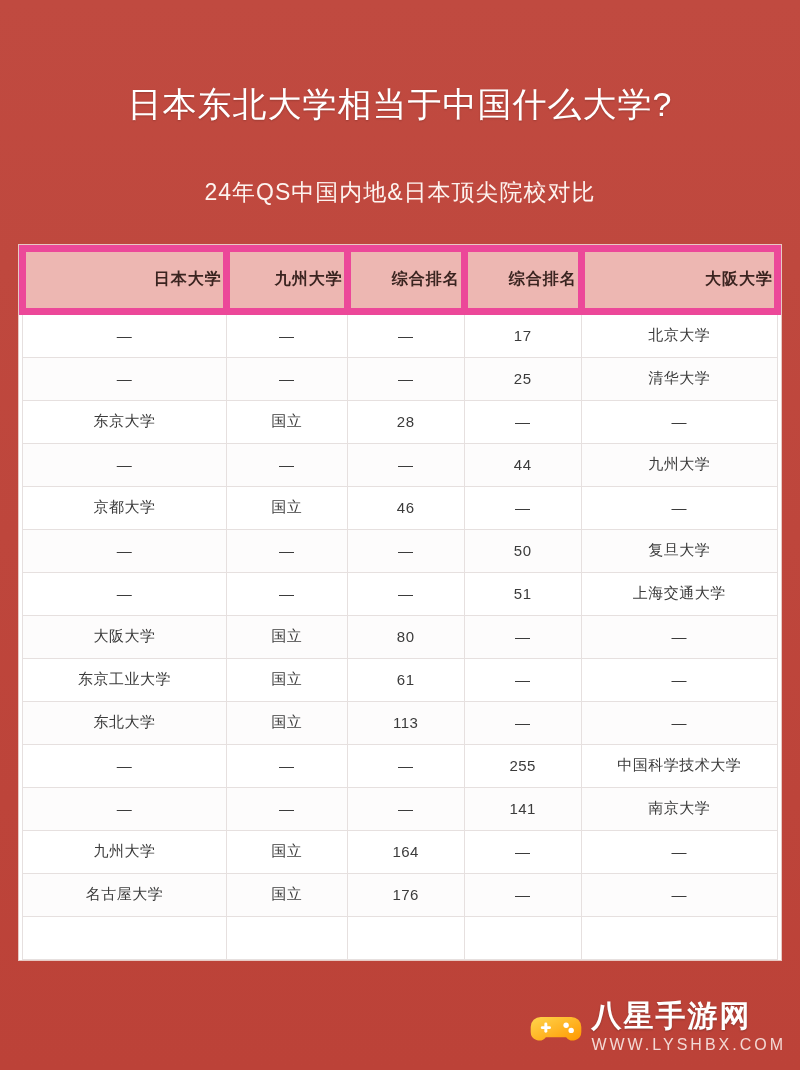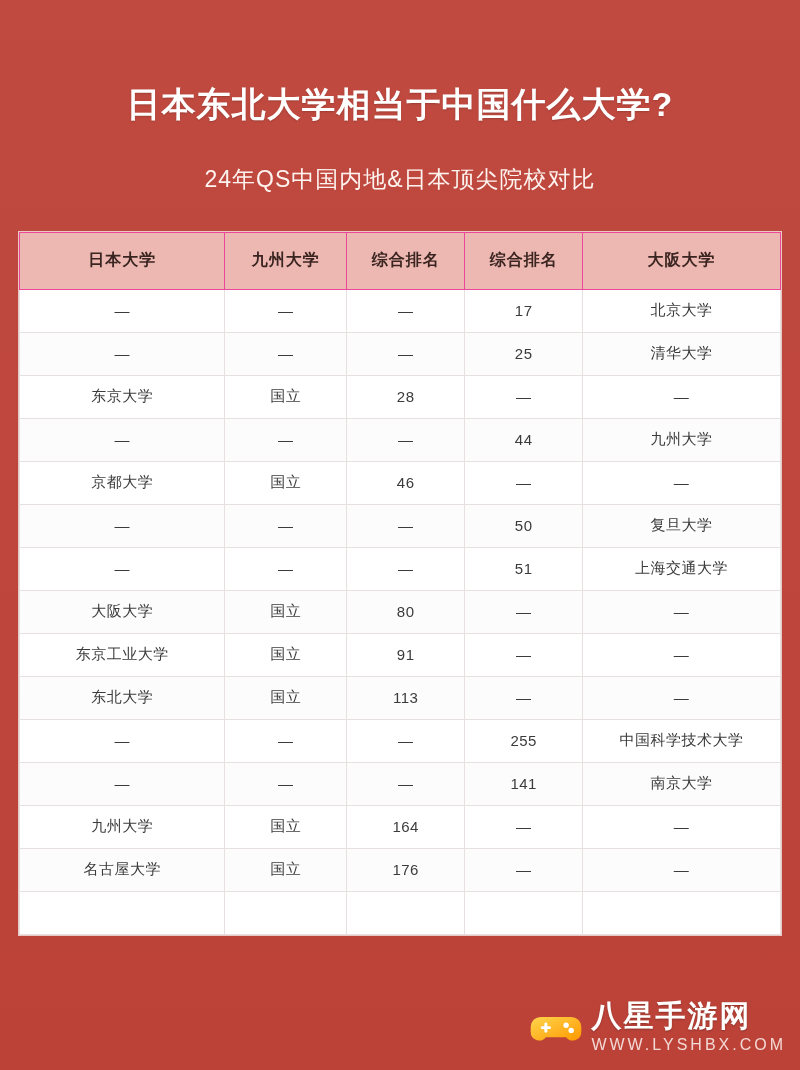--- a/index.html
+++ b/index.html
@@ -19,38 +19,38 @@
     height: 1070px;
     background: #c0453c;
     background: linear-gradient(180deg, #c04a40 0%, #bc4238 100%);
     position: relative;
     box-sizing: border-box;
     padding: 0 18px;
   }
   .headline {
     text-align: center;
     color: #ffffff;
-    font-weight: bold;
+    font-weight: normal;
     letter-spacing: 1px;
     text-shadow: 0 1px 2px rgba(0,0,0,0.18);
   }
   .headline .line1 {
     font-size: 34px;
     padding-top: 82px;
     line-height: 1.35;
   }
   .headline .line2 {
     font-size: 38px;
     line-height: 1.45;
   }
   .subtitle {
     text-align: center;
     color: #fdf3ef;
     font-size: 23px;
-    margin-top: 36px;
+    margin-top: 49px;
     letter-spacing: 1px;
   }
   .table-wrap {
     margin-top: 36px;
     background: #ffffff;
     border: 1px solid #e8c9c4;
     box-sizing: border-box;
   }
   table.cmp {
     width: 100%;
@@ -58,22 +58,22 @@
     table-layout: fixed;
     font-size: 15px;
     color: #2f2f2f;
   }
   table.cmp th {
     background: #edb7b2;
     color: #3a2420;
     font-weight: bold;
     font-size: 16px;
     height: 54px;
-    border: 1px solid #ec4899;
-    text-align: center;
+    border: 7px solid #ec4899;
+    text-align: right;
     letter-spacing: 1px;
   }
   table.cmp td {
     height: 40px;
     border: 1px solid #e6e0df;
     text-align: center;
     color: #3b3b3b;
     font-size: 15px;
     letter-spacing: 0.5px;
     background: #ffffff;
@@ -202,21 +202,21 @@
         <tr>
           <td>大阪大学</td>
           <td>国立</td>
           <td>80</td>
           <td>—</td>
           <td>—</td>
         </tr>
         <tr>
           <td>东京工业大学</td>
           <td>国立</td>
-          <td>91</td>
+          <td>61</td>
           <td>—</td>
           <td>—</td>
         </tr>
         <tr>
           <td>东北大学</td>
           <td>国立</td>
           <td>113</td>
           <td>—</td>
           <td>—</td>
         </tr>

